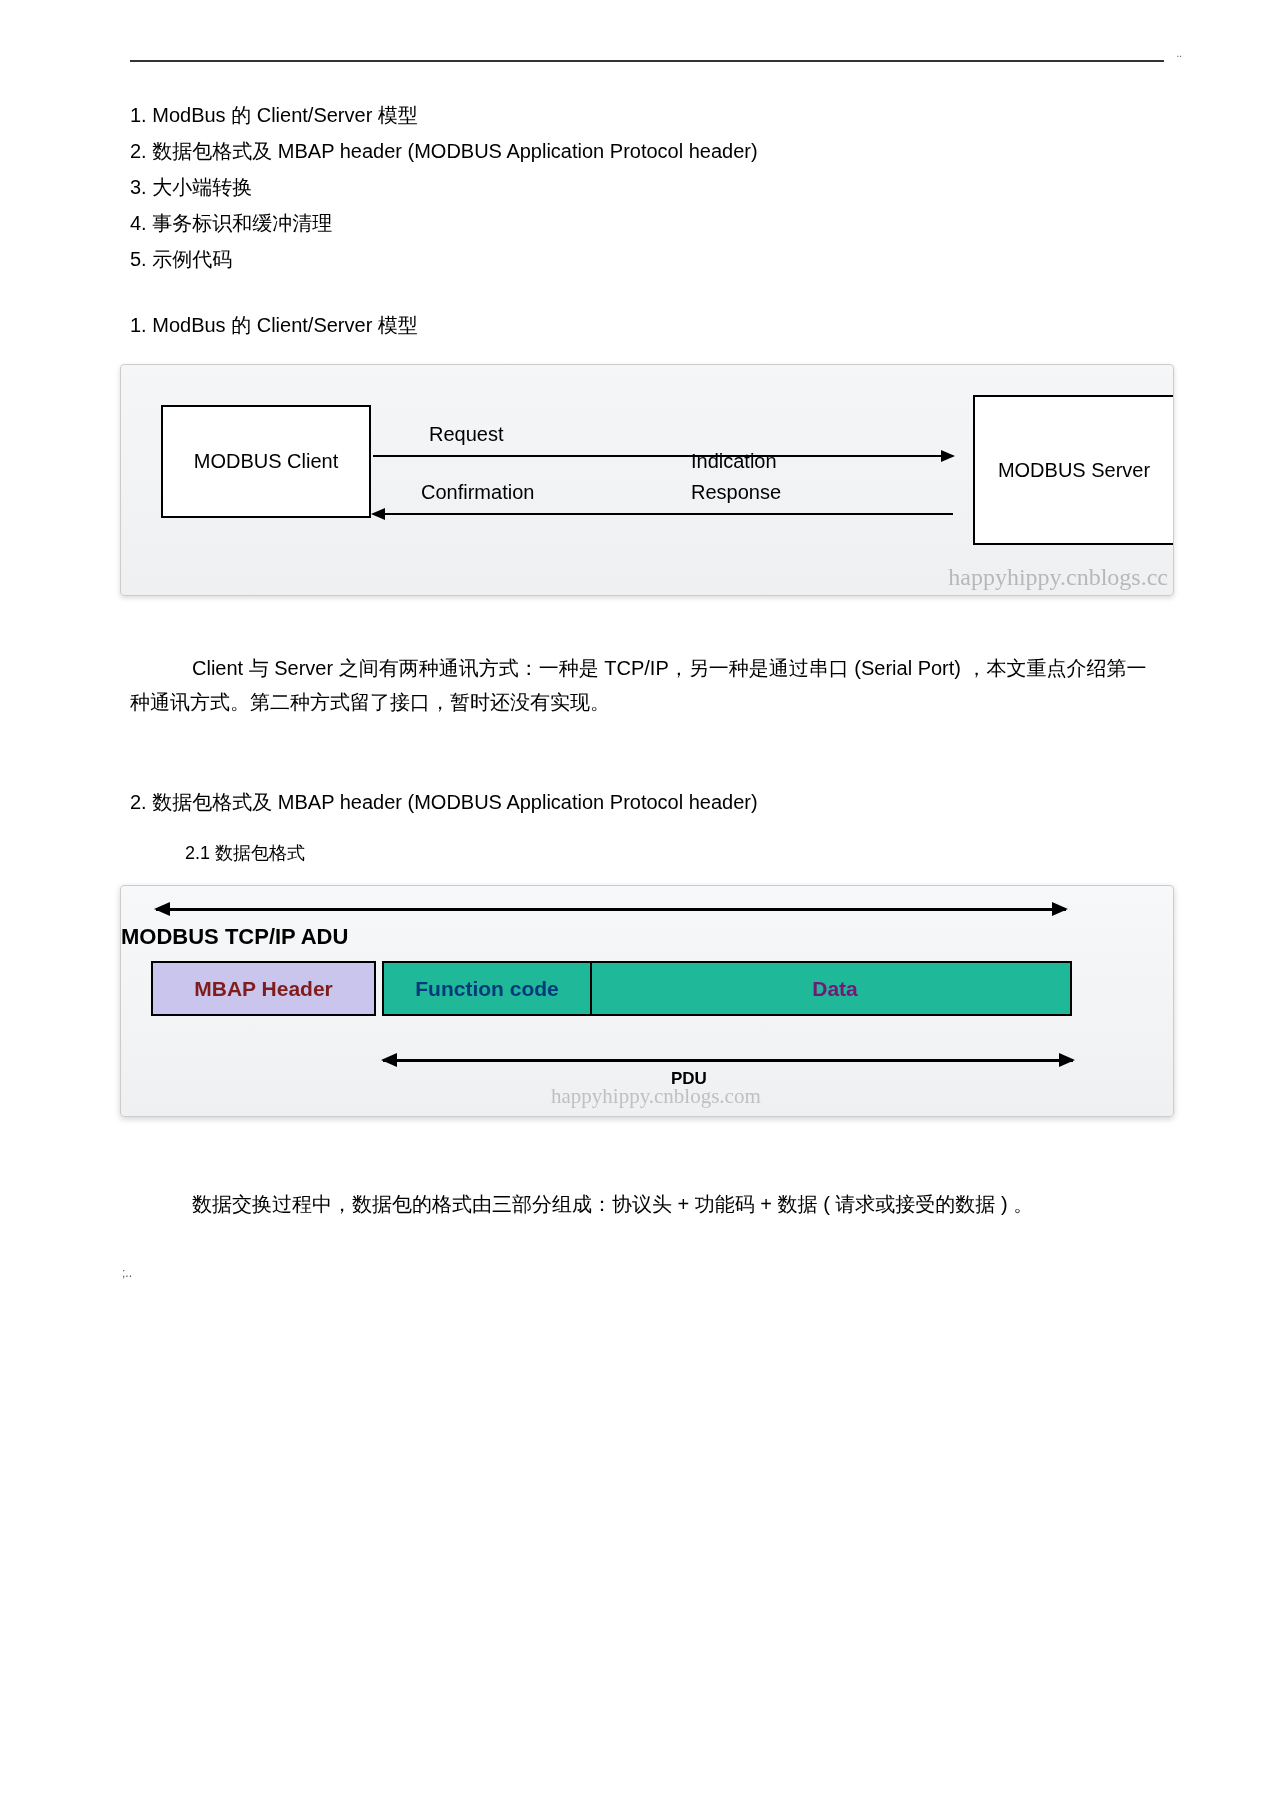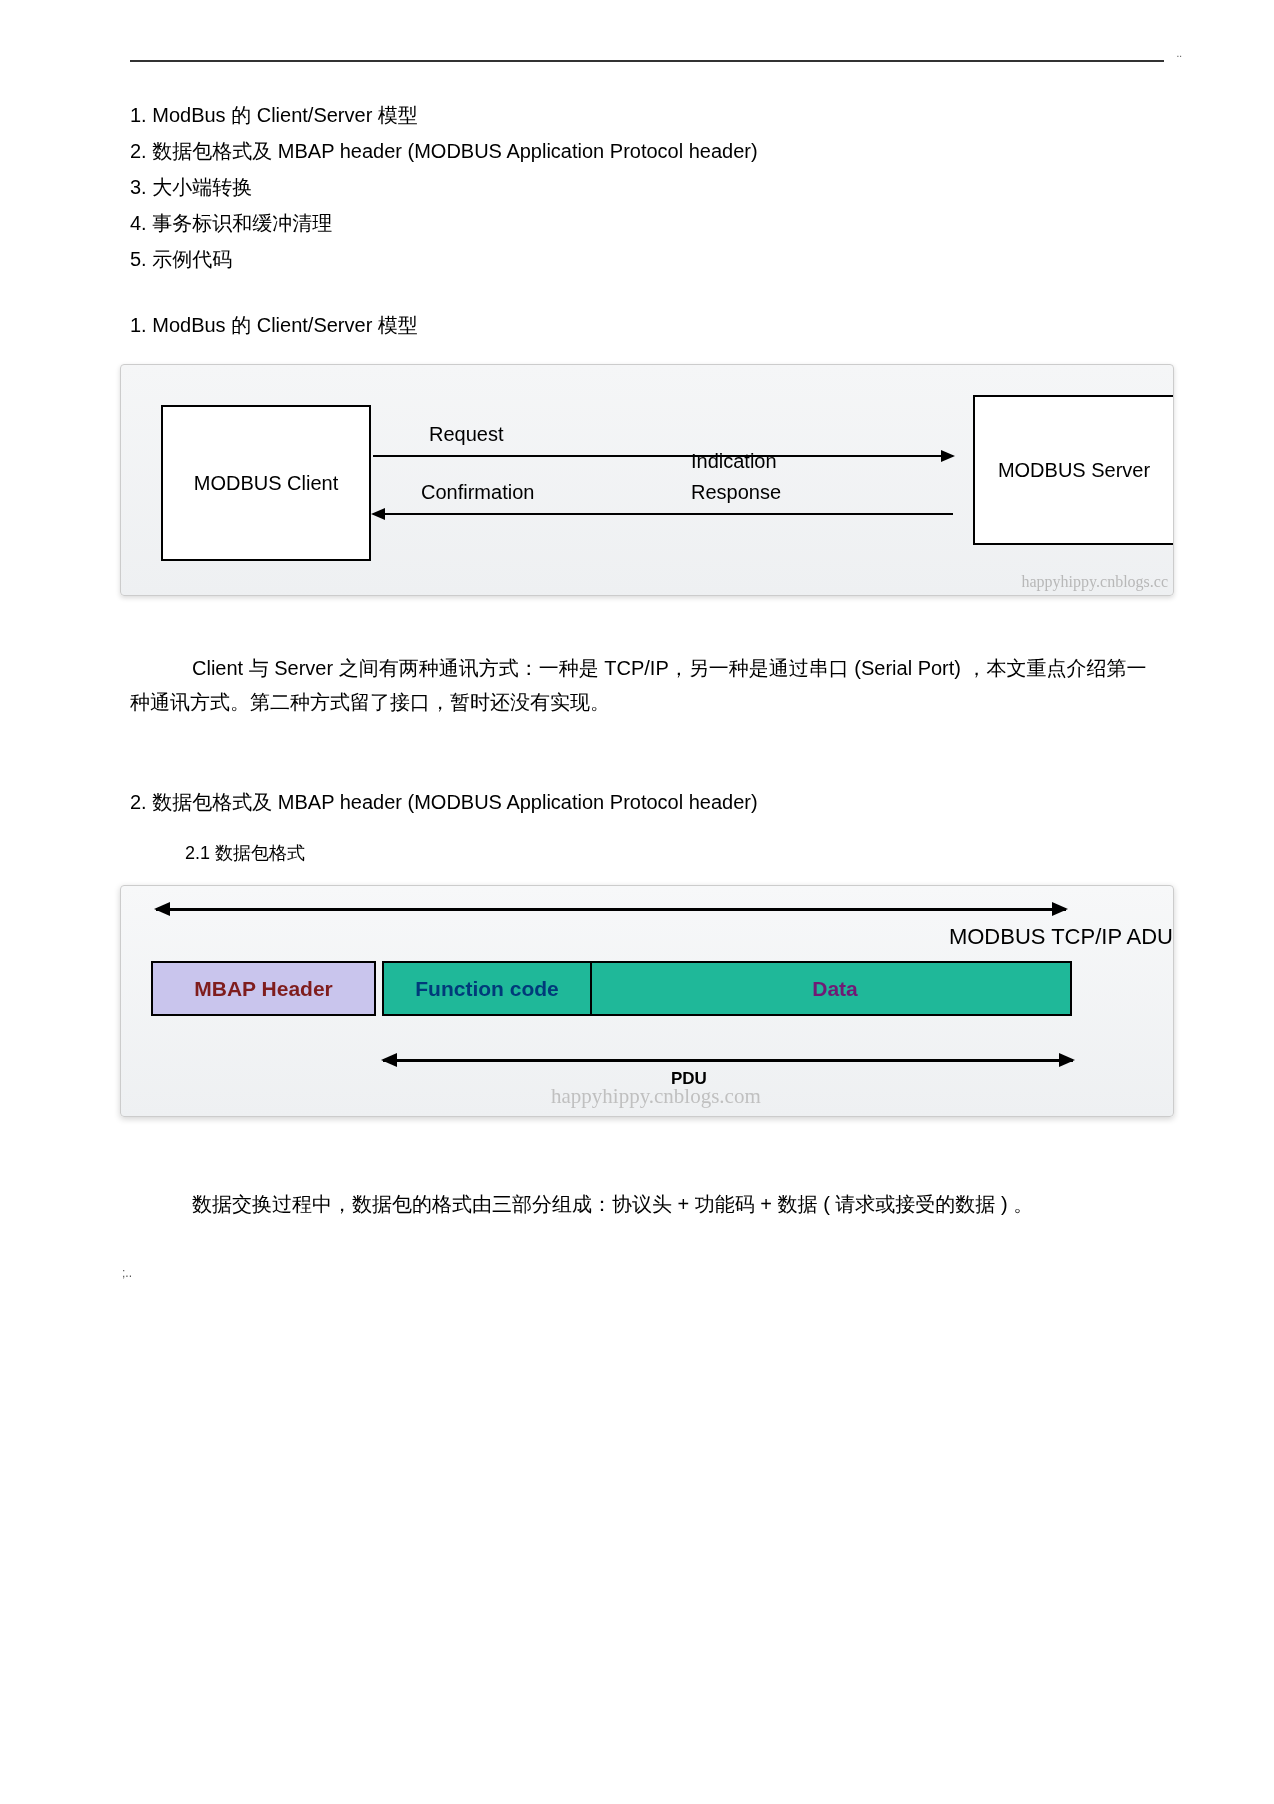--- a/index.html
+++ b/index.html
@@ -62,21 +62,21 @@
     }
     .cs-box {
       position: absolute;
       border: 2px solid #000;
       background: #fff;
       display: flex;
       align-items: center;
       justify-content: center;
       font-size: 20px;
     }
-    .cs-client { left: 40px; top: 40px; width: 210px; height: 156px; }
+    .cs-client { left: 40px; top: 40px; width: 210px; height: 113px; }
     .cs-server { right: 0px; top: 30px; width: 200px; height: 150px; border-right: none; }
     .arrow-line {
       position: absolute;
       height: 2px;
       background: #000;
     }
     .arrow-line::after {
       content: "";
       position: absolute;
       width: 0; height: 0;
@@ -91,21 +91,21 @@
     .lbl-req { left: 308px; top: 58px; }
     .lbl-ind { left: 570px; top: 58px; margin-top: 27px; }
     .lbl-conf { left: 300px; top: 116px; }
     .lbl-resp { left: 570px; top: 116px; }
     .watermark1 {
       position: absolute;
       right: 5px;
       bottom: 4px;
       color: #b8b8b8;
       font-family: "Comic Sans MS", cursive;
-      font-size: 16px;
+      font-size: 24px;
     }
     .para {
       margin: 55px 0 40px 0;
       font-size: 20px;
       line-height: 1.7;
     }
     .para-indent { text-indent: 62px; }
     .section2 { margin-top: 70px; }
     .subhead {
       margin: 25px 0 20px 55px;
@@ -139,22 +139,22 @@
       border-bottom: 7px solid transparent;
     }
     .span-arrow::before { left: -2px; border-right: 16px solid #000; }
     .span-arrow::after  { right: -2px; border-left: 16px solid #000; }
     .adu-span { left: 35px; top: 22px; width: 910px; }
     .pdu-span { left: 262px; top: 173px; width: 690px; }
     .adu-title {
       position: absolute;
       left: 0; right: 0;
       top: 38px;
-      text-align: right;
-      font-weight: normal;
+      text-align: left;
+      font-weight: bold;
       font-size: 22px;
     }
     .blocks-row {
       position: absolute;
       left: 30px;
       top: 75px;
       display: flex;
       height: 55px;
     }
     .blk {

